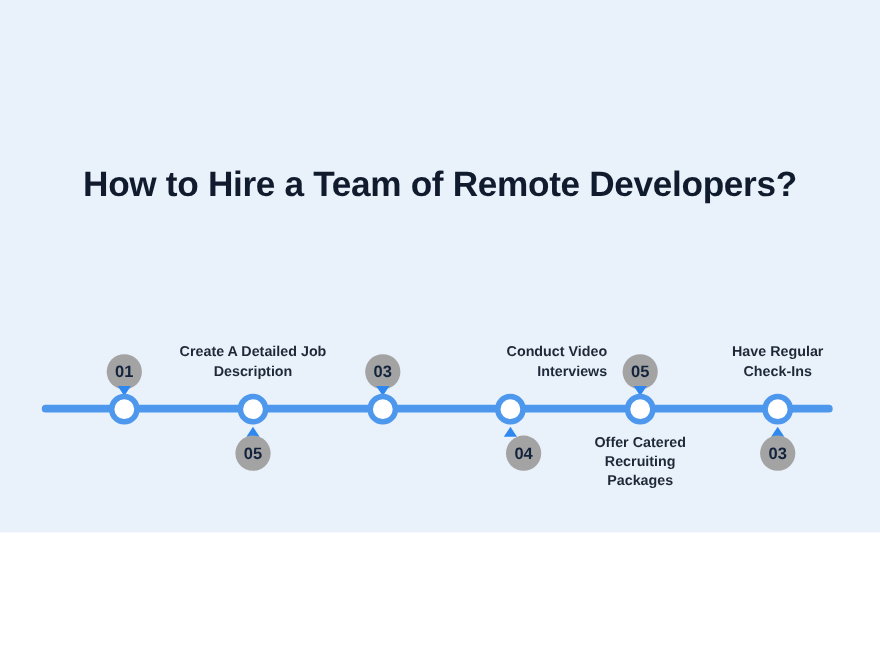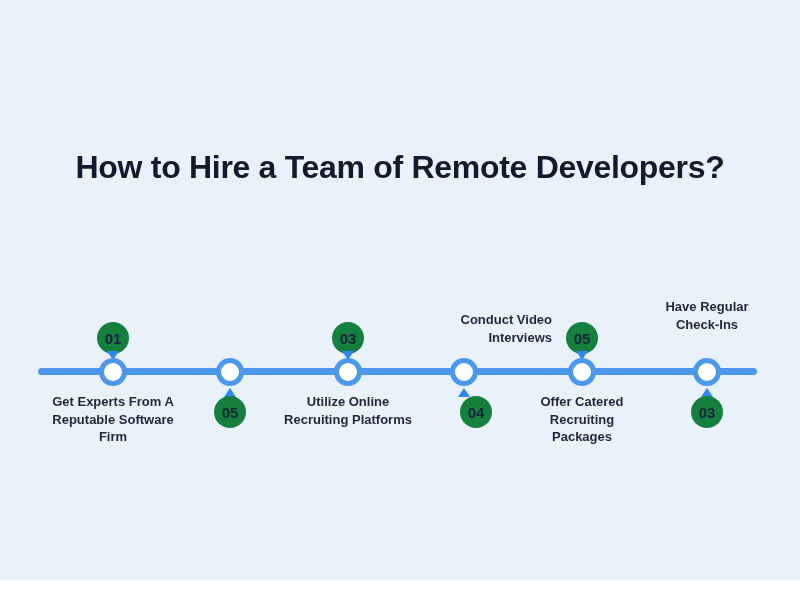--- a/index.html
+++ b/index.html
@@ -1,19 +1,19 @@
 <!DOCTYPE html>
 <html><head>
 <meta charset="utf-8">
 <style>
   html, body { margin: 0; padding: 0; }
   .canvas {
     position: relative;
     width: 800px;
-    height: 580px;
+    height: 484px;
     background: #e9f1fb;
     font-family: "Liberation Sans", sans-serif;
     overflow: hidden;
   }
   .title {
     position: absolute;
     top: 149px;
     left: 0;
     width: 800px;
     text-align: center;
@@ -39,21 +39,21 @@
     background: #ffffff;
     border: 5px solid #4d97ec;
     border-radius: 50%;
     box-sizing: content-box;
   }
   .badge-circle {
     position: absolute;
     width: 32px;
     height: 32px;
     border-radius: 50%;
-    background: #15803d;
+    background: #a3a3a3;
     color: #13233c;
     font-size: 15px;
     font-weight: bold;
     display: flex;
     align-items: center;
     justify-content: center;
   }
   .tail {
     position: absolute;
     width: 0;
@@ -81,56 +81,53 @@
 
   <div class="title">How to Hire a Team of Remote Developers?</div>
 
   <div class="tl-line"></div>
 
   <div class="badge-circle" style="left:97px; top:322px;">
     <span>01</span>
   </div>
   <div class="tail tail-down" style="left:107px; top:351px;"></div>
   <div class="node" style="left:99px;"></div>
-  <div class="label" style="left:25px; top:393px;">Get Experts From A
-Reputable Software
-Firm</div>
 
+  <div class="label" style="left:142px; top:311px;">Create A Detailed Job
+Description</div>
   <div class="node" style="left:216px;"></div>
   <div class="tail tail-up" style="left:224px; top:388px;"></div>
   <div class="badge-circle" style="left:214px; top:396px;">
     <span>05</span>
   </div>
 
   <div class="badge-circle" style="left:332px; top:322px;text-align:right;">
     <span>03</span>
   </div>
   <div class="tail tail-down" style="left:342px; top:351px;"></div>
   <div class="node" style="left:334px;"></div>
-  <div class="label" style="left:260px; top:393px;">Utilize Online
-Recruiting Platforms</div>
 
   <div class="label" style="left:376px; top:311px;text-align:right;">Conduct Video
 Interviews</div>
   <div class="node" style="left:450px;"></div>
   <div class="tail tail-up" style="left:458px; top:388px;"></div>
   <div class="badge-circle" style="left:460px; top:396px;">
     <span>04</span>
   </div>
 
   <div class="badge-circle" style="left:566px; top:322px;align-items:center;">
     <span>05</span>
   </div>
   <div class="tail tail-down" style="left:576px; top:351px;"></div>
   <div class="node" style="left:568px;"></div>
   <div class="label" style="left:494px; top:393px;">Offer Catered
 Recruiting
 Packages</div>
 
-  <div class="label" style="left:619px; top:298px;">Have Regular
+  <div class="label" style="left:619px; top:311px;">Have Regular
 Check-Ins</div>
   <div class="node" style="left:693px;"></div>
   <div class="tail tail-up" style="left:701px; top:388px;"></div>
   <div class="badge-circle" style="left:691px; top:396px;">
     <span>03</span>
   </div>
 
 </div>
 
 </body></html>

